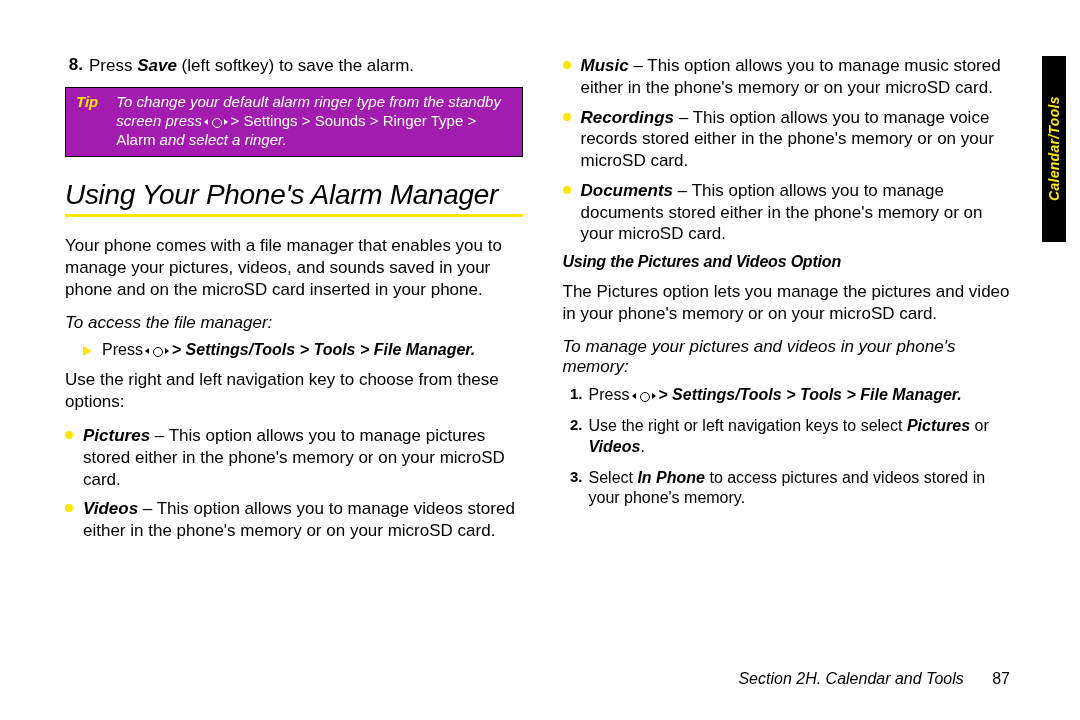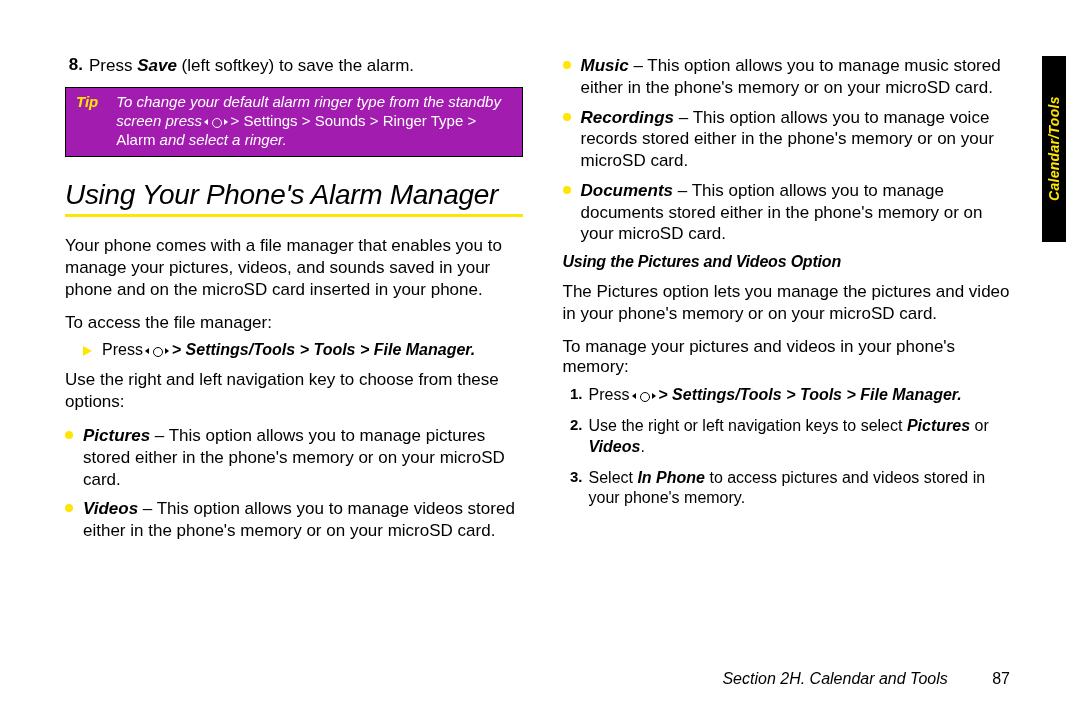--- a/index.html
+++ b/index.html
@@ -59,21 +59,21 @@
   h1.sec {
     font-style: italic; font-weight: 400;
     font-size: 28px; margin: 6px 0 2px 0;
     letter-spacing: -0.3px;
   }
   .rule-y {
     height: 2.2px; background: #ffe600; margin: 3px 0 18px 0;
     width: 100%;
   }
   p.body { line-height: 1.3; margin-bottom: 12px; }
-  p.lead { font-weight: 500; margin: 10px 0 8px 0; }
+  p.lead { font-style: italic; font-weight: 500; margin: 10px 0 8px 0; }
   .arrow-bullet { display: flex; gap: 10px; margin: 0 0 10px 18px; }
   .arrow-tri {
     width: 0; height: 0; margin-top: 5px;
     border-top: 5px solid transparent; border-bottom: 5px solid transparent;
     border-left: 9px solid #ffe600;
   }
   .arrow-txt { flex: 1; font-size: 16px; }
   ul.dots { list-style: none; margin-left: 0; }
   ul.dots li { display: flex; gap: 10px; margin-bottom: 8px; line-height: 1.28; }
   .dot {
@@ -81,21 +81,21 @@
     flex: 0 0 8px; margin-top: 6px;
   }
   h2.sub {
     font-style: italic; font-weight: 700; font-size: 16px;
     margin: 8px 0 10px 0; letter-spacing: -0.2px;
   }
   .footer {
     position: absolute; right: 70px; bottom: 32px;
     font-style: italic; font-size: 16px;
   }
-  .footer .pnum { font-style: normal; margin-left: 40px; }
+  .footer .pnum { font-style: normal; margin-left: 24px; }
 </style>
 </head>
 <body>
 
 <div class="side-tab">
   <div class="side-tab-label">Calendar/Tools</div>
 </div>
 
 <div class="page">
 

